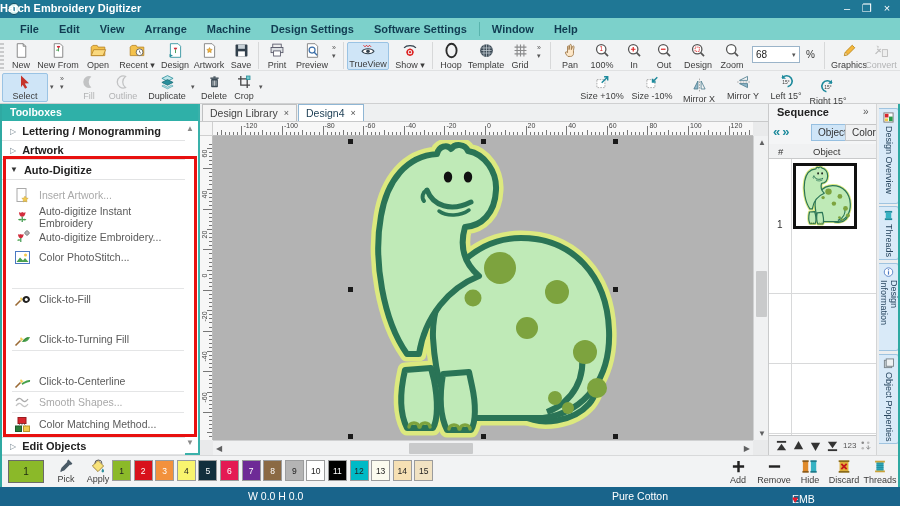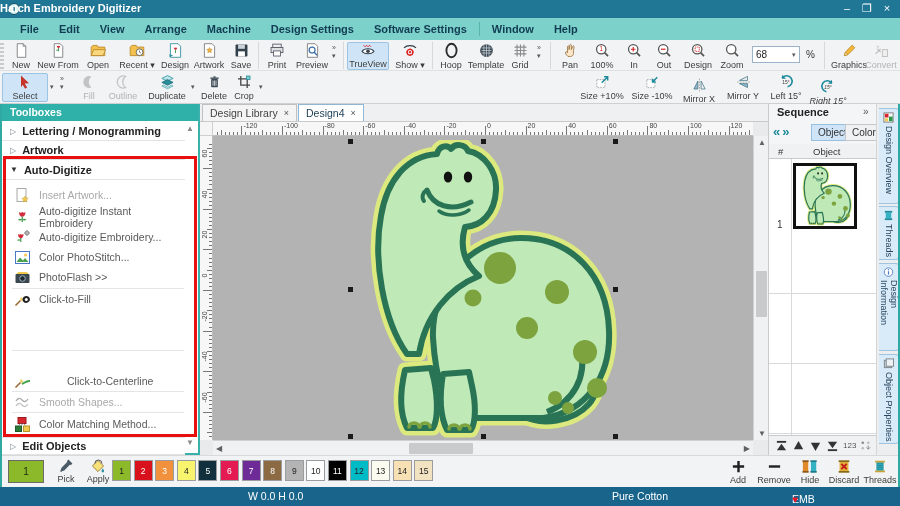--- a/index.html
+++ b/index.html
@@ -466,21 +466,21 @@
       <span class="lab">Mirror Y</span>
     </div>
     <div class="tbtn" style="left:766px;top:3px;width:40px;">
       <svg width="18" height="16" viewBox="0 0 20 20">
           <path d="M5 5a7 7 0 117 11" fill="none" stroke="#1d8a9c" stroke-width="2"></path>
           <path d="M5 1v5h5z" fill="#1d8a9c"></path>
           <text x="10" y="13" font-size="6" text-anchor="middle" fill="#333" font-family="sans-serif">15°</text>
         </svg>
       <span class="lab">Left 15°</span>
     </div>
-    <div class="tbtn" style="left:806px;top:8px;width:44px;font-style:italic;">
+    <div class="tbtn" style="left:806px;top:8px;width:44px;">
       <svg width="18" height="16" viewBox="0 0 20 20">
           <path d="M15 5A7 7 0 108 16" fill="none" stroke="#1d8a9c" stroke-width="2"></path>
           <path d="M15 1v5h-5z" fill="#1d8a9c"></path>
           <text x="10" y="13" font-size="6" text-anchor="middle" fill="#333" font-family="sans-serif">15°</text>
         </svg>
       <span class="lab">Right 15°</span>
     </div>
 
     <svg class="abs" style="left:852px;top:76px;" width="17" height="17" viewBox="0 0 20 20">
         <path d="M4 14a7 7 0 0113-3" fill="none" stroke="#1d8a9c" stroke-width="2"></path>
@@ -540,40 +540,41 @@
       <span>Auto-digitize Embroidery...</span>
     </div>
     <div class="tb-item" style="top:143px;">
       <svg class="ic" viewBox="0 0 17 17">
           <rect x="1.5" y="2.5" width="14" height="12" fill="#fff" stroke="#4a78c2"></rect>
           <path d="M2.5 13l3.5-4.5 3 3 2-2.5 3.5 4z" fill="#4aa14e"></path>
           <circle cx="11.5" cy="6" r="1.5" fill="#f2c94c"></circle>
         </svg>
       <span>Color PhotoStitch...</span>
     </div>
-    <div class="tb-item" style="top:163px;">
-      <svg class="ic" viewBox="0 0 17 17">
-          <path d="M2 5l2.5-2h8L15 5z" fill="#f2c94c"></path>
-          <rect x="1.5" y="5" width="14" height="9" rx="1" fill="#3b4750"></rect>
-          <circle cx="8.5" cy="9.5" r="2.8" fill="#1e2a32" stroke="#9fb4bf"></circle>
-        </svg>
-      <span>PhotoFlash &gt;&gt;</span>
-    </div>
     <div class="tb-sep" style="top:184px;"></div>
     <div class="tb-item" style="top:185px;">
       <svg class="ic" viewBox="0 0 17 17">
           <path d="M1.5 14.5l5-5" stroke="#9a6a34" stroke-width="1.6"></path>
           <path d="M6 8l1-2 1 1.6 2 .4-1.8 1L8 11l-.8-1.8z" fill="#f2c94c"></path>
           <path d="M8.5 8.5c0-2.2 1.8-3.6 3.8-3.6s3.6 1.4 3.6 3.4-1.6 3.6-3.7 3.6c-2 0-3.7-1.3-3.7-3.4z" fill="#222"></path>
           <circle cx="12.3" cy="8.4" r="1.5" fill="#fff"></circle>
         </svg>
       <span>Click-to-Fill</span>
     </div>
+    <div class="tb-item" style="top:225px;">
+      <svg class="ic" viewBox="0 0 17 17">
+          <path d="M1.5 14.5l5-5" stroke="#9a6a34" stroke-width="1.6"></path>
+          <path d="M6 8l1-2 1 1.6 2 .4-1.8 1L8 11l-.8-1.8z" fill="#f2c94c"></path>
+          <path d="M8 11c2-4 5-5.5 8-5-1 3.5-4 5.5-8 5z" fill="#4aa14e"></path>
+          <path d="M9.5 10.2c1.5-2 3-3 4.5-3.4" stroke="#2a7034" stroke-width=".7" fill="none"></path>
+        </svg>
+      <span>Click-to-Turning Fill</span>
+    </div>
     <div class="tb-sep" style="top:246px;"></div>
-    <div class="tb-item" style="top:267px;gap:28px;">
+    <div class="tb-item" style="top:267px;">
       <svg class="ic" viewBox="0 0 17 17">
           <path d="M1.5 14.5l5-5" stroke="#9a6a34" stroke-width="1.6"></path>
           <path d="M6 8l1-2 1 1.6 2 .4-1.8 1L8 11l-.8-1.8z" fill="#f2c94c"></path>
           <path d="M8 11c2.5-1 4.5-3.5 8-3" stroke="#45a04c" stroke-width="2" fill="none"></path>
         </svg>
       <span>Click-to-Centerline</span>
     </div>
     <div class="tb-sep" style="top:287px;"></div>
     <div class="tb-item muted" style="top:288px;">
       <svg class="ic" viewBox="0 0 17 17">

